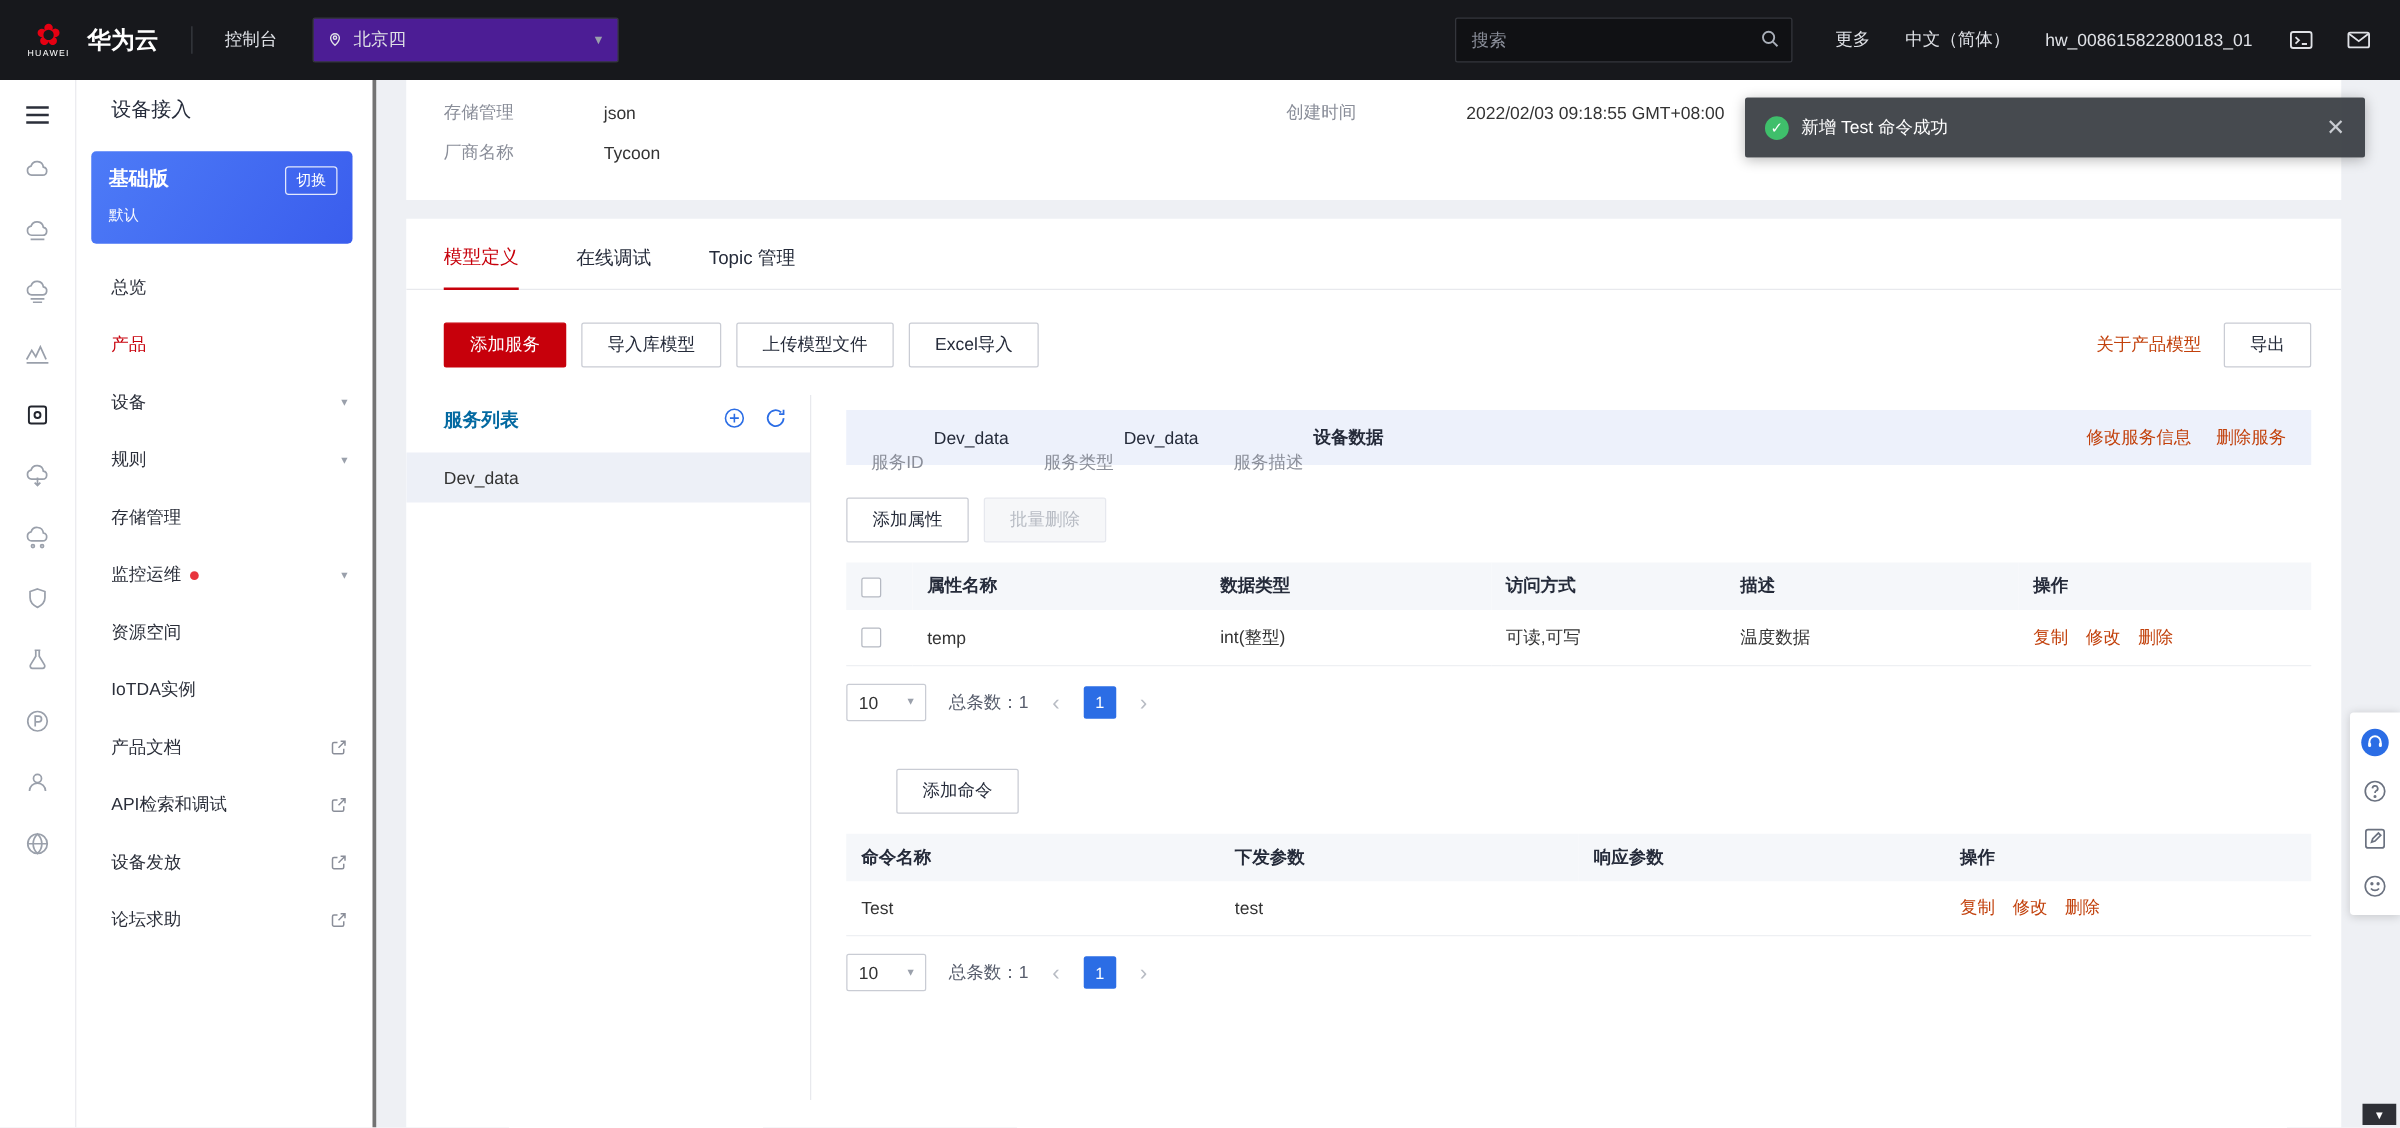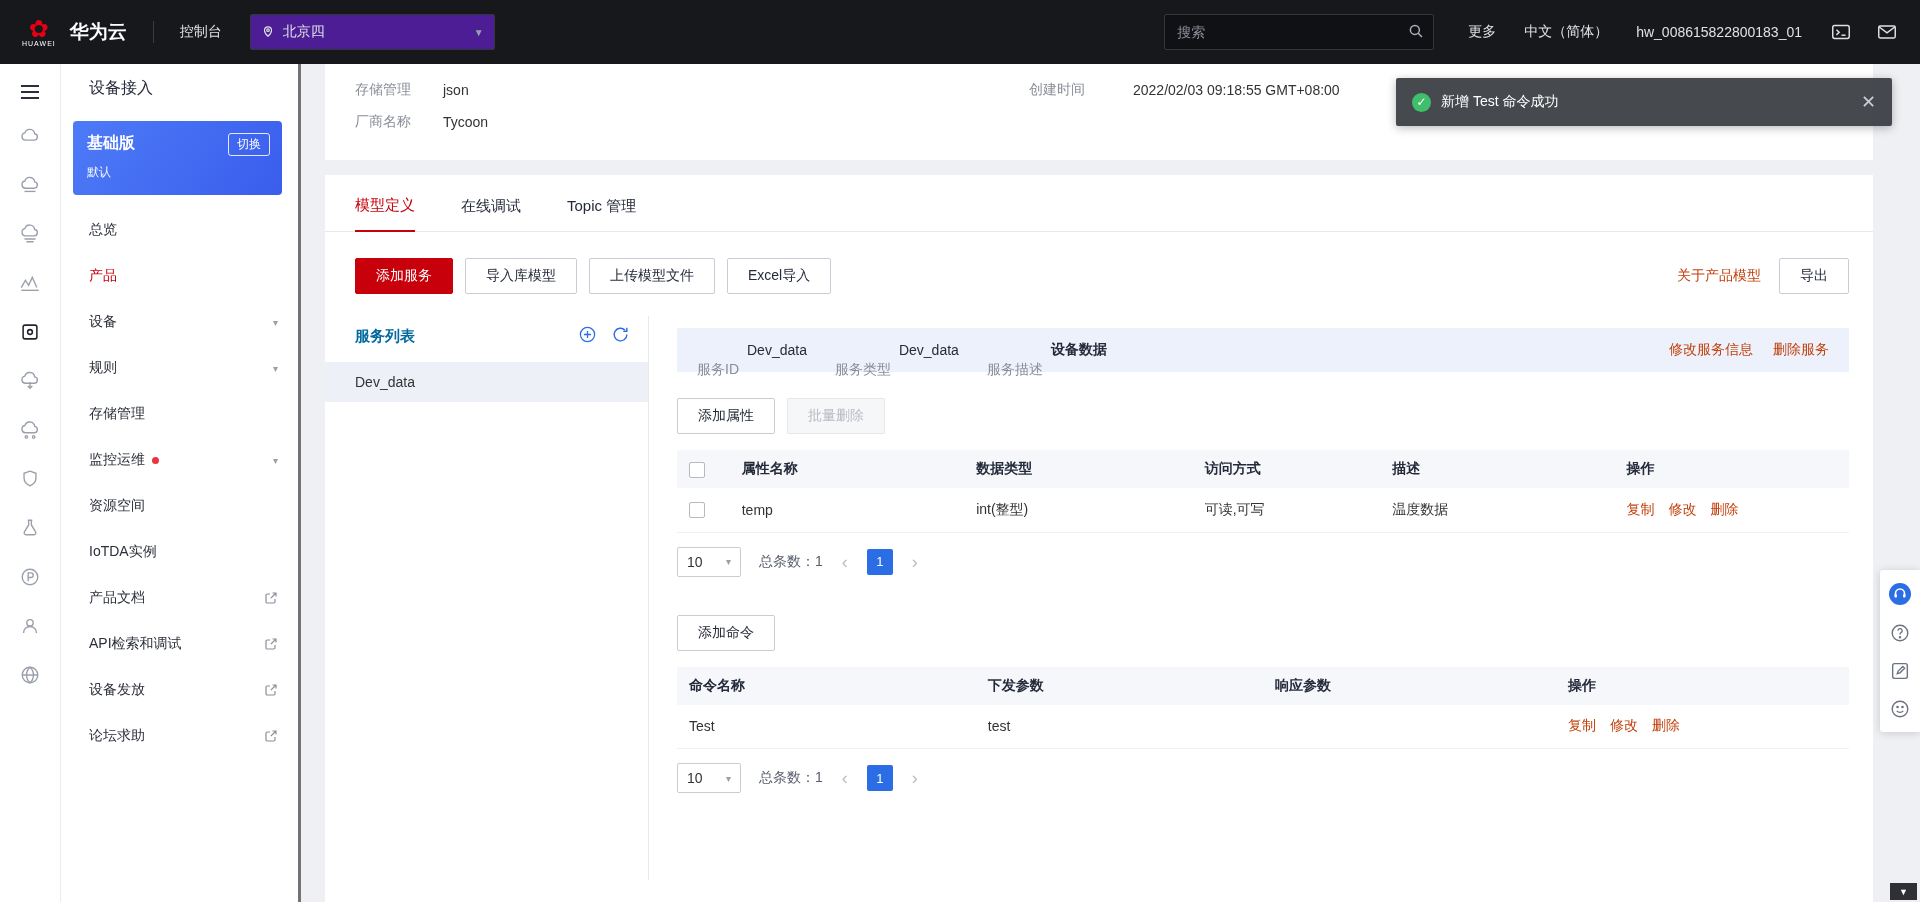--- a/index.html
+++ b/index.html
@@ -58,21 +58,21 @@
   .menu-item.active { color:#c7000b; }
   .menu-item .mi-right { margin-left:auto; display:flex; align-items:center; }
   .alert-dot { width:7px; height:7px; background:#e8353e; border-radius:50%; margin-left:7px; }
 
   
   .main { position:absolute; top:64px; left:301px; right:0; bottom:0; overflow:hidden; }
   .info-card { margin:0 47px 0 24px; background:#fff; height:96px; padding:10px 30px 0 30px;
     position:relative; }
   .info-row { display:flex; height:32px; align-items:center; }
   .info-label { color:#8a8e99; width:88px; }
-  .info-value { color:#333; }
+  .info-value { color:#333;margin-left:40px; }
   .info-right { position:absolute; left:704px; top:10px; display:flex; height:32px; align-items:center; }
   .info-right .info-label { width:104px; }
 
   .content-card { margin:15px 47px 0 24px; background:#fff; height:727px; overflow:hidden; }
   .tabs { display:flex; gap:46px; padding:0 30px; border-bottom:1px solid #e8e9ed;
     height:57px; align-items:flex-end; }
   .tab { padding-bottom:15px; font-size:15px; color:#252b3a; cursor:pointer; }
   .tab.active { color:#c7000b; border-bottom:2px solid #c7000b; margin-bottom:-1px; }
 
   .toolbar { display:flex; align-items:center; padding:26px 24px 0 30px; gap:12px; }
@@ -114,21 +114,21 @@
   .pagination { display:flex; align-items:center; margin-top:14px; gap:12px; }
   .page-size { width:64px; height:30px; border:1px solid #c9ccd4; border-radius:2px;
     display:inline-flex; align-items:center; justify-content:space-between; padding:0 9px;
     cursor:pointer; color:#333; }
   .total { color:#575d6c; margin-left:6px; }
   .page-arrow { color:#b8bcc4; font-size:18px; width:20px; text-align:center; cursor:pointer;
     line-height:1; }
   .page-num { min-width:26px; height:26px; background:#2b6de5; color:#fff; border-radius:2px;
     display:inline-flex; align-items:center; justify-content:center; font-size:13px; cursor:pointer; }
 
-  .cmd-add { margin-top:38px; }
+  .cmd-add { margin-top:38px;margin-left:40px; }
 
   
   .toast { position:absolute; top:78px; right:28px; width:496px; height:48px;
     background:rgba(56,60,66,.93); color:#fff; display:flex; align-items:center;
     padding:0 16px; border-radius:2px; box-shadow:0 2px 10px rgba(0,0,0,.28); z-index:40; }
   .toast-check { width:19px; height:19px; border-radius:50%; background:#3fbf6b; color:#fff;
     display:flex; align-items:center; justify-content:center; font-size:12px; margin-right:10px;
     flex-shrink:0; }
   .toast-msg { font-size:14px; }
   .toast-close { margin-left:auto; color:#c9ccd2; font-size:18px; cursor:pointer; line-height:1; }

